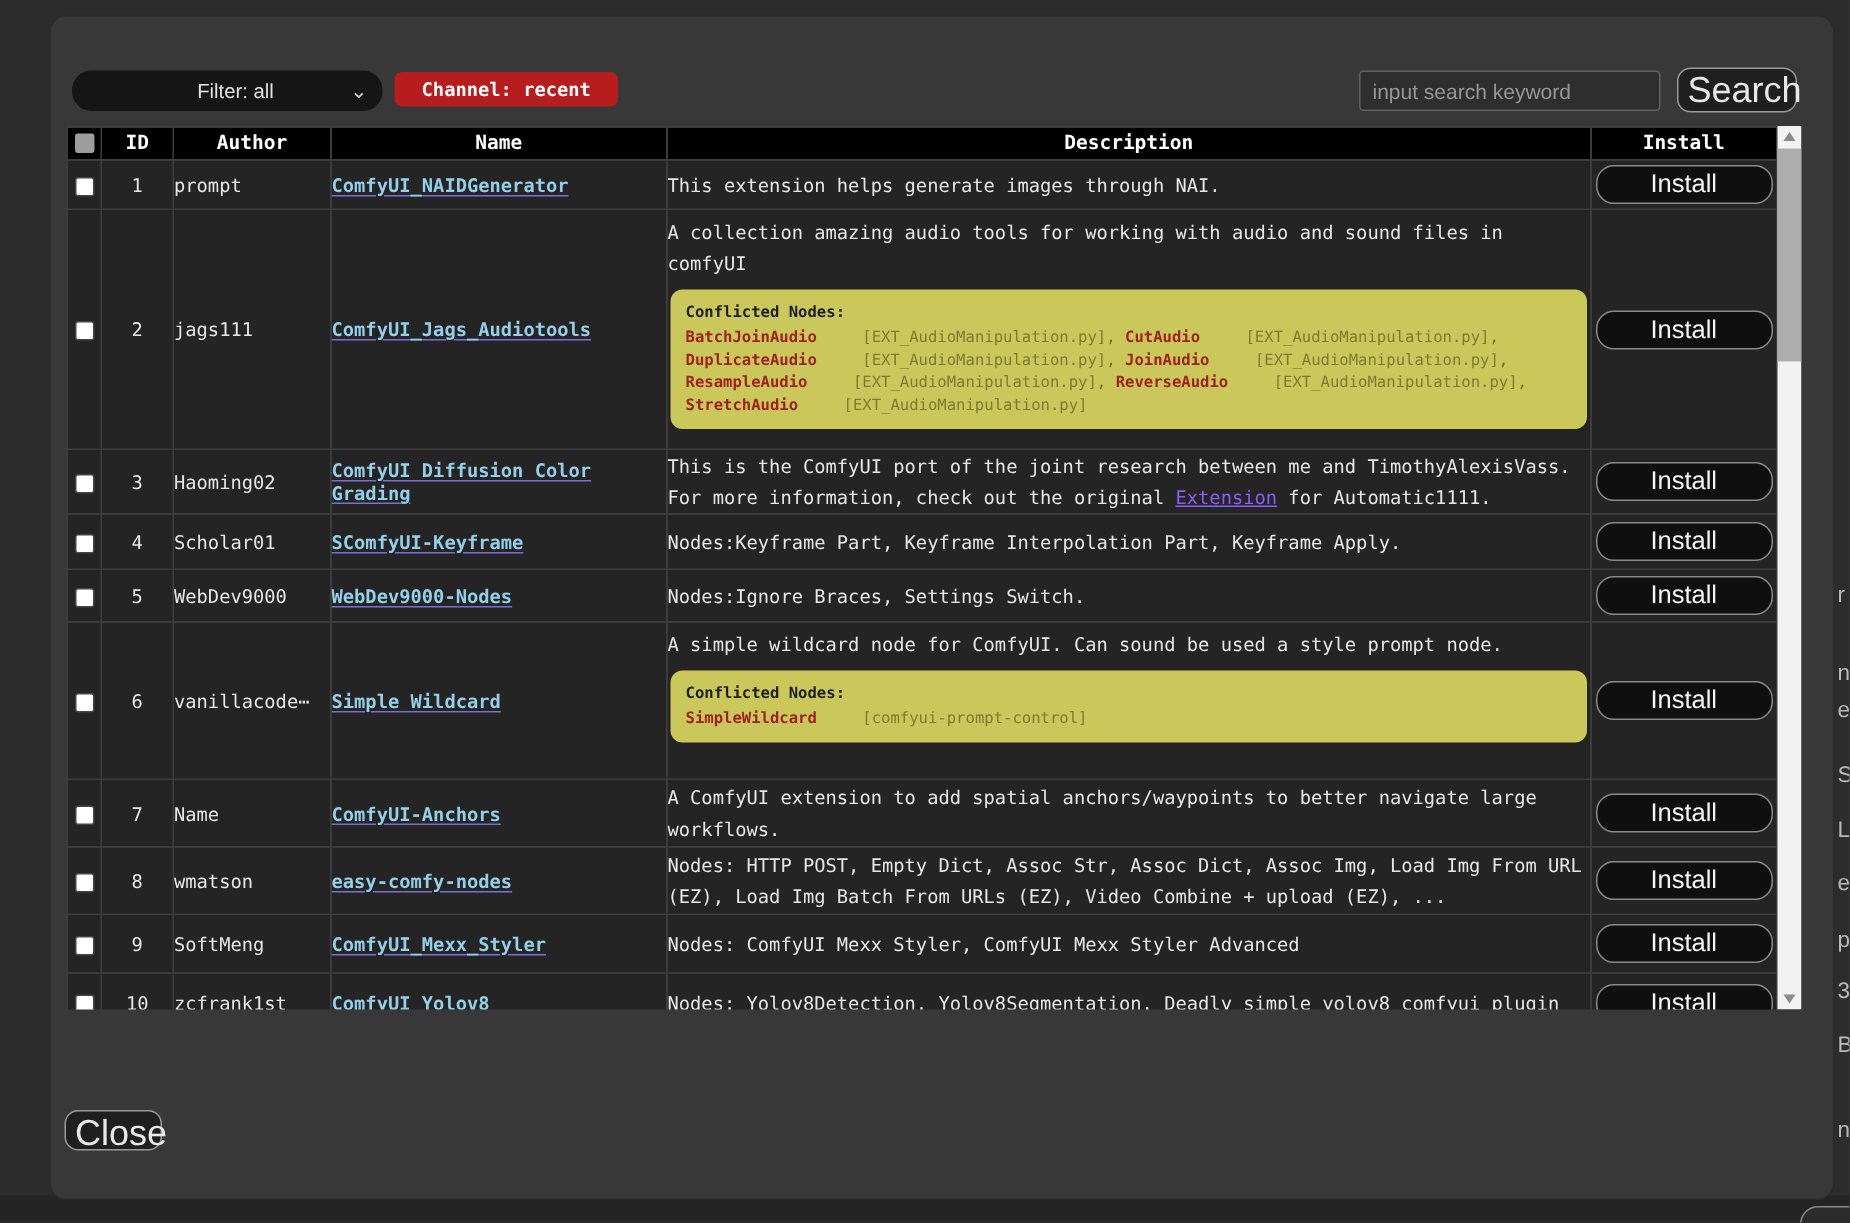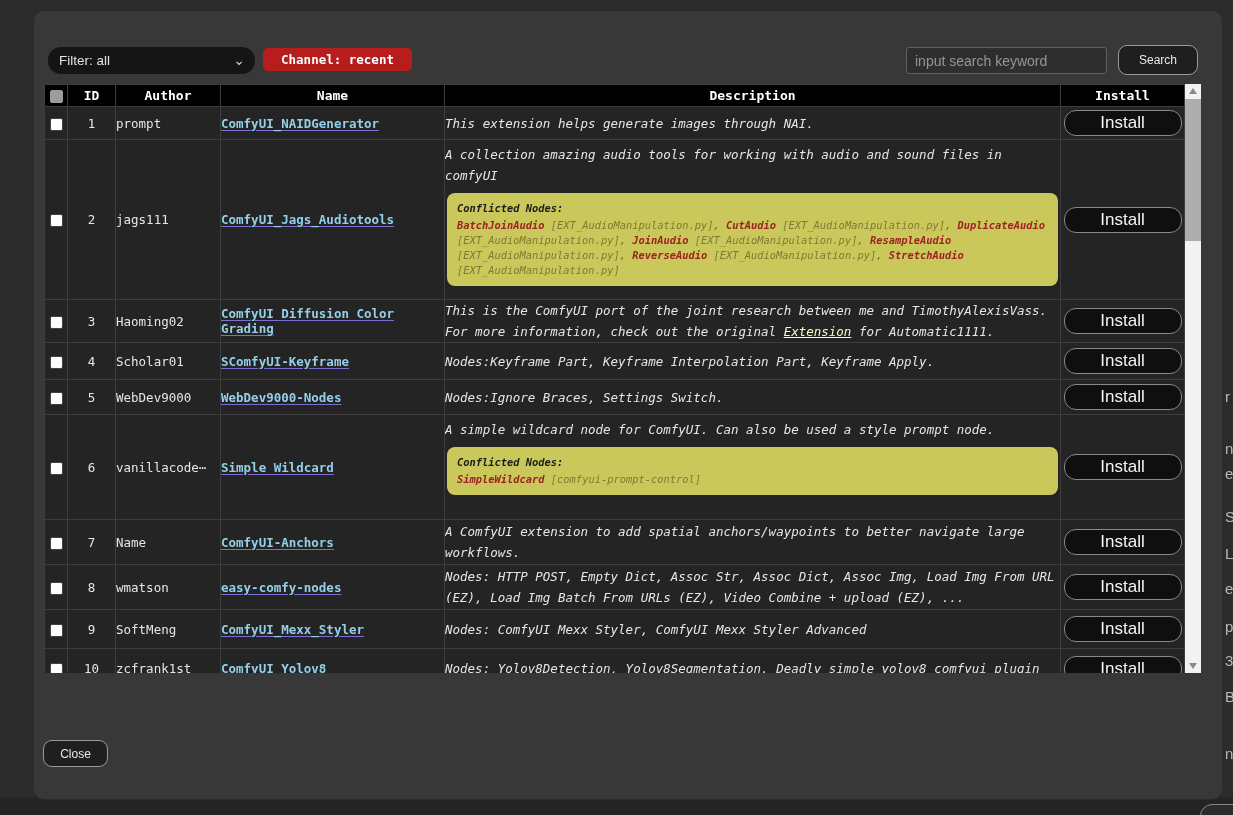--- a/index.html
+++ b/index.html
@@ -13,40 +13,41 @@
     position:absolute;left:33px;top:10px;width:1190px;height:790px;
     background:#383838;border:1px solid #2a2a2a;border-radius:11px;
     box-sizing:border-box;
   }
   
   .select-wrap{
     position:absolute;left:14px;top:36px;width:196px;height:27px;
     background:#151515;border-radius:13px;color:#e3e3e3;
     font-size:13.5px;line-height:27px;padding-left:11px;
     cursor:pointer;
+    text-align:center;
   }
   .select-wrap .chev{
     position:absolute;right:10px;top:0px;color:#cfcfcf;font-size:14px;
   }
   .channel-badge{
     position:absolute;left:229px;top:37px;width:149px;height:23px;
     background:#b71d1d;border-radius:5px;color:#fff;
     font-family:"DejaVu Sans Mono",monospace;font-weight:bold;font-size:12.5px;
     text-align:center;line-height:23px;
   }
   .search-input{
     position:absolute;left:872px;top:36px;width:201px;height:27px;
     background:#2e2e2e;border:1px solid #606060;border-radius:3px;
     color:#ddd;font-size:14px;padding:0 8px;box-sizing:border-box;outline:none;
     font-family:"Liberation Sans",sans-serif;
   }
   .search-input::placeholder{color:#969696;}
   .btn{
     background:#1f1f1f;border:1px solid #9a9a9a;border-radius:9px;
-    color:#e8e8e8;font-size:12px;font-family:"Liberation Sans",sans-serif;
+    color:#e8e8e8;font-size:24px;font-family:"Liberation Sans",sans-serif;
     cursor:pointer;
   }
   .search-btn{position:absolute;left:1084px;top:34px;width:80px;height:30px;}
   .close-btn{position:absolute;left:9px;top:729px;width:65px;height:27px;}
   
   .table-viewport{
     position:absolute;left:10px;top:73px;width:1157px;height:589px;
     overflow:hidden;
   }
   table.ext{
@@ -62,53 +63,53 @@
   table.ext th,table.ext td{
     border:1px solid #3d3d3d;background:#242424;box-sizing:border-box;
     overflow:hidden;vertical-align:middle;padding:0;
   }
   table.ext th{
     background:#000;color:#fff;font-weight:bold;font-size:13px;height:22px;margin-top:37px;
   }
   td.cell-id{text-align:center;}
   td.cell-author{padding-left:4px;white-space:nowrap;}
   td.cell-name{padding-left:9px;margin-left:48px;}
-  td.cell-desc{padding:0 4px;line-height:21px;font-style:italic;}
+  td.cell-desc{padding:0 4px;line-height:21px;}
   td.cell-desc.top{vertical-align:top;padding-top:4px;}
   td.cell-install{text-align:center;}
   th.cell-check,td.cell-check{text-align:center;}
   
   tr.r0 td{height:33px;} tr.r1 td{height:160px;} tr.r2 td{height:42px;}
   tr.r3 td{height:37px;} tr.r4 td{height:35px;}  tr.r5 td{height:105px;}
   tr.r6 td{height:45px;} tr.r7 td{height:45px;}  tr.r8 td{height:39px;}
   tr.r9 td{height:40px;}
   input.rowcheck{
     appearance:none;-webkit-appearance:none;width:13px;height:13px;
     background:#fff;border:1px solid #444;border-radius:2px;margin:0;
     vertical-align:middle;cursor:pointer;
   }
   input.rowcheck.hdr{background:#9d9d9d;border-color:#9d9d9d;}
   a.name-link{
     color:#93cfe9;font-weight:bold;text-decoration:underline;
     text-decoration-color:#7b6fd4;text-underline-offset:2px;cursor:pointer;
   }
-  a.ext-link{color:#fef9c3;text-decoration:underline;cursor:pointer;}
+  a.ext-link{color:#8b5cf6;text-decoration:underline;cursor:pointer;}
   .install-btn{
     width:118px;height:26px;background:#0f0f0f;border:1px solid #8a8a8a;
     border-radius:12px;color:#f5f5f5;font-size:17px;
     font-family:"Liberation Sans",sans-serif;cursor:pointer;
   }
   
   .conflict{
     margin:7px 2px 0 2px;background:#cbc85b;border-radius:8px;
     padding:8px 10px;line-height:15px;font-size:10.4px;color:#6e682c;
   }
   .conflict .ctitle{color:#1d1d1d;font-weight:bold;display:block;margin-bottom:2px;}
   .conflict b.node{color:#9e2123;}
-  .conflict span.src{color:#7f7a33;}
+  .conflict span.src{color:#7f7a33;padding-left:24px;}
   
   .sbar{
     position:absolute;left:1141px;top:0;width:16px;height:589px;
     background:#f2f2f2;
   }
   .sb-up,.sb-down{
     position:absolute;left:0;width:16px;height:14px;cursor:pointer;
   }
   .sb-up{top:0;} .sb-down{bottom:0;}
   .sb-up::after,.sb-down::after{
@@ -225,21 +226,21 @@
             <td class="cell-author">WebDev9000</td>
             <td class="cell-name"><a class="name-link">WebDev9000-Nodes</a></td>
             <td class="cell-desc"><span>Nodes:Ignore Braces, Settings Switch.</span></td>
             <td class="cell-install"><button class="install-btn">Install</button></td>
           </tr>
           <tr class="r5">
             <td class="cell-check"><input class="rowcheck" type="checkbox" style=""></td>
             <td class="cell-id">6</td>
             <td class="cell-author">vanillacode⋯</td>
             <td class="cell-name"><a class="name-link">Simple Wildcard</a></td>
-            <td class="cell-desc top"><span>A simple wildcard node for ComfyUI. Can also be used a style prompt node.</span><div class="conflict"><span class="ctitle">Conflicted Nodes:</span><b class="node">SimpleWildcard</b><span class="src"> [comfyui-prompt-control]</span></div></td>
+            <td class="cell-desc top"><span>A simple wildcard node for ComfyUI. Can sound be used a style prompt node.</span><div class="conflict"><span class="ctitle">Conflicted Nodes:</span><b class="node">SimpleWildcard</b><span class="src"> [comfyui-prompt-control]</span></div></td>
             <td class="cell-install"><button class="install-btn">Install</button></td>
           </tr>
           <tr class="r6">
             <td class="cell-check"><input class="rowcheck" type="checkbox" style=""></td>
             <td class="cell-id">7</td>
             <td class="cell-author">Name</td>
             <td class="cell-name"><a class="name-link">ComfyUI-Anchors</a></td>
             <td class="cell-desc"><span>A ComfyUI extension to add spatial anchors/waypoints to better navigate large workflows.</span></td>
             <td class="cell-install"><button class="install-btn">Install</button></td>
           </tr>

